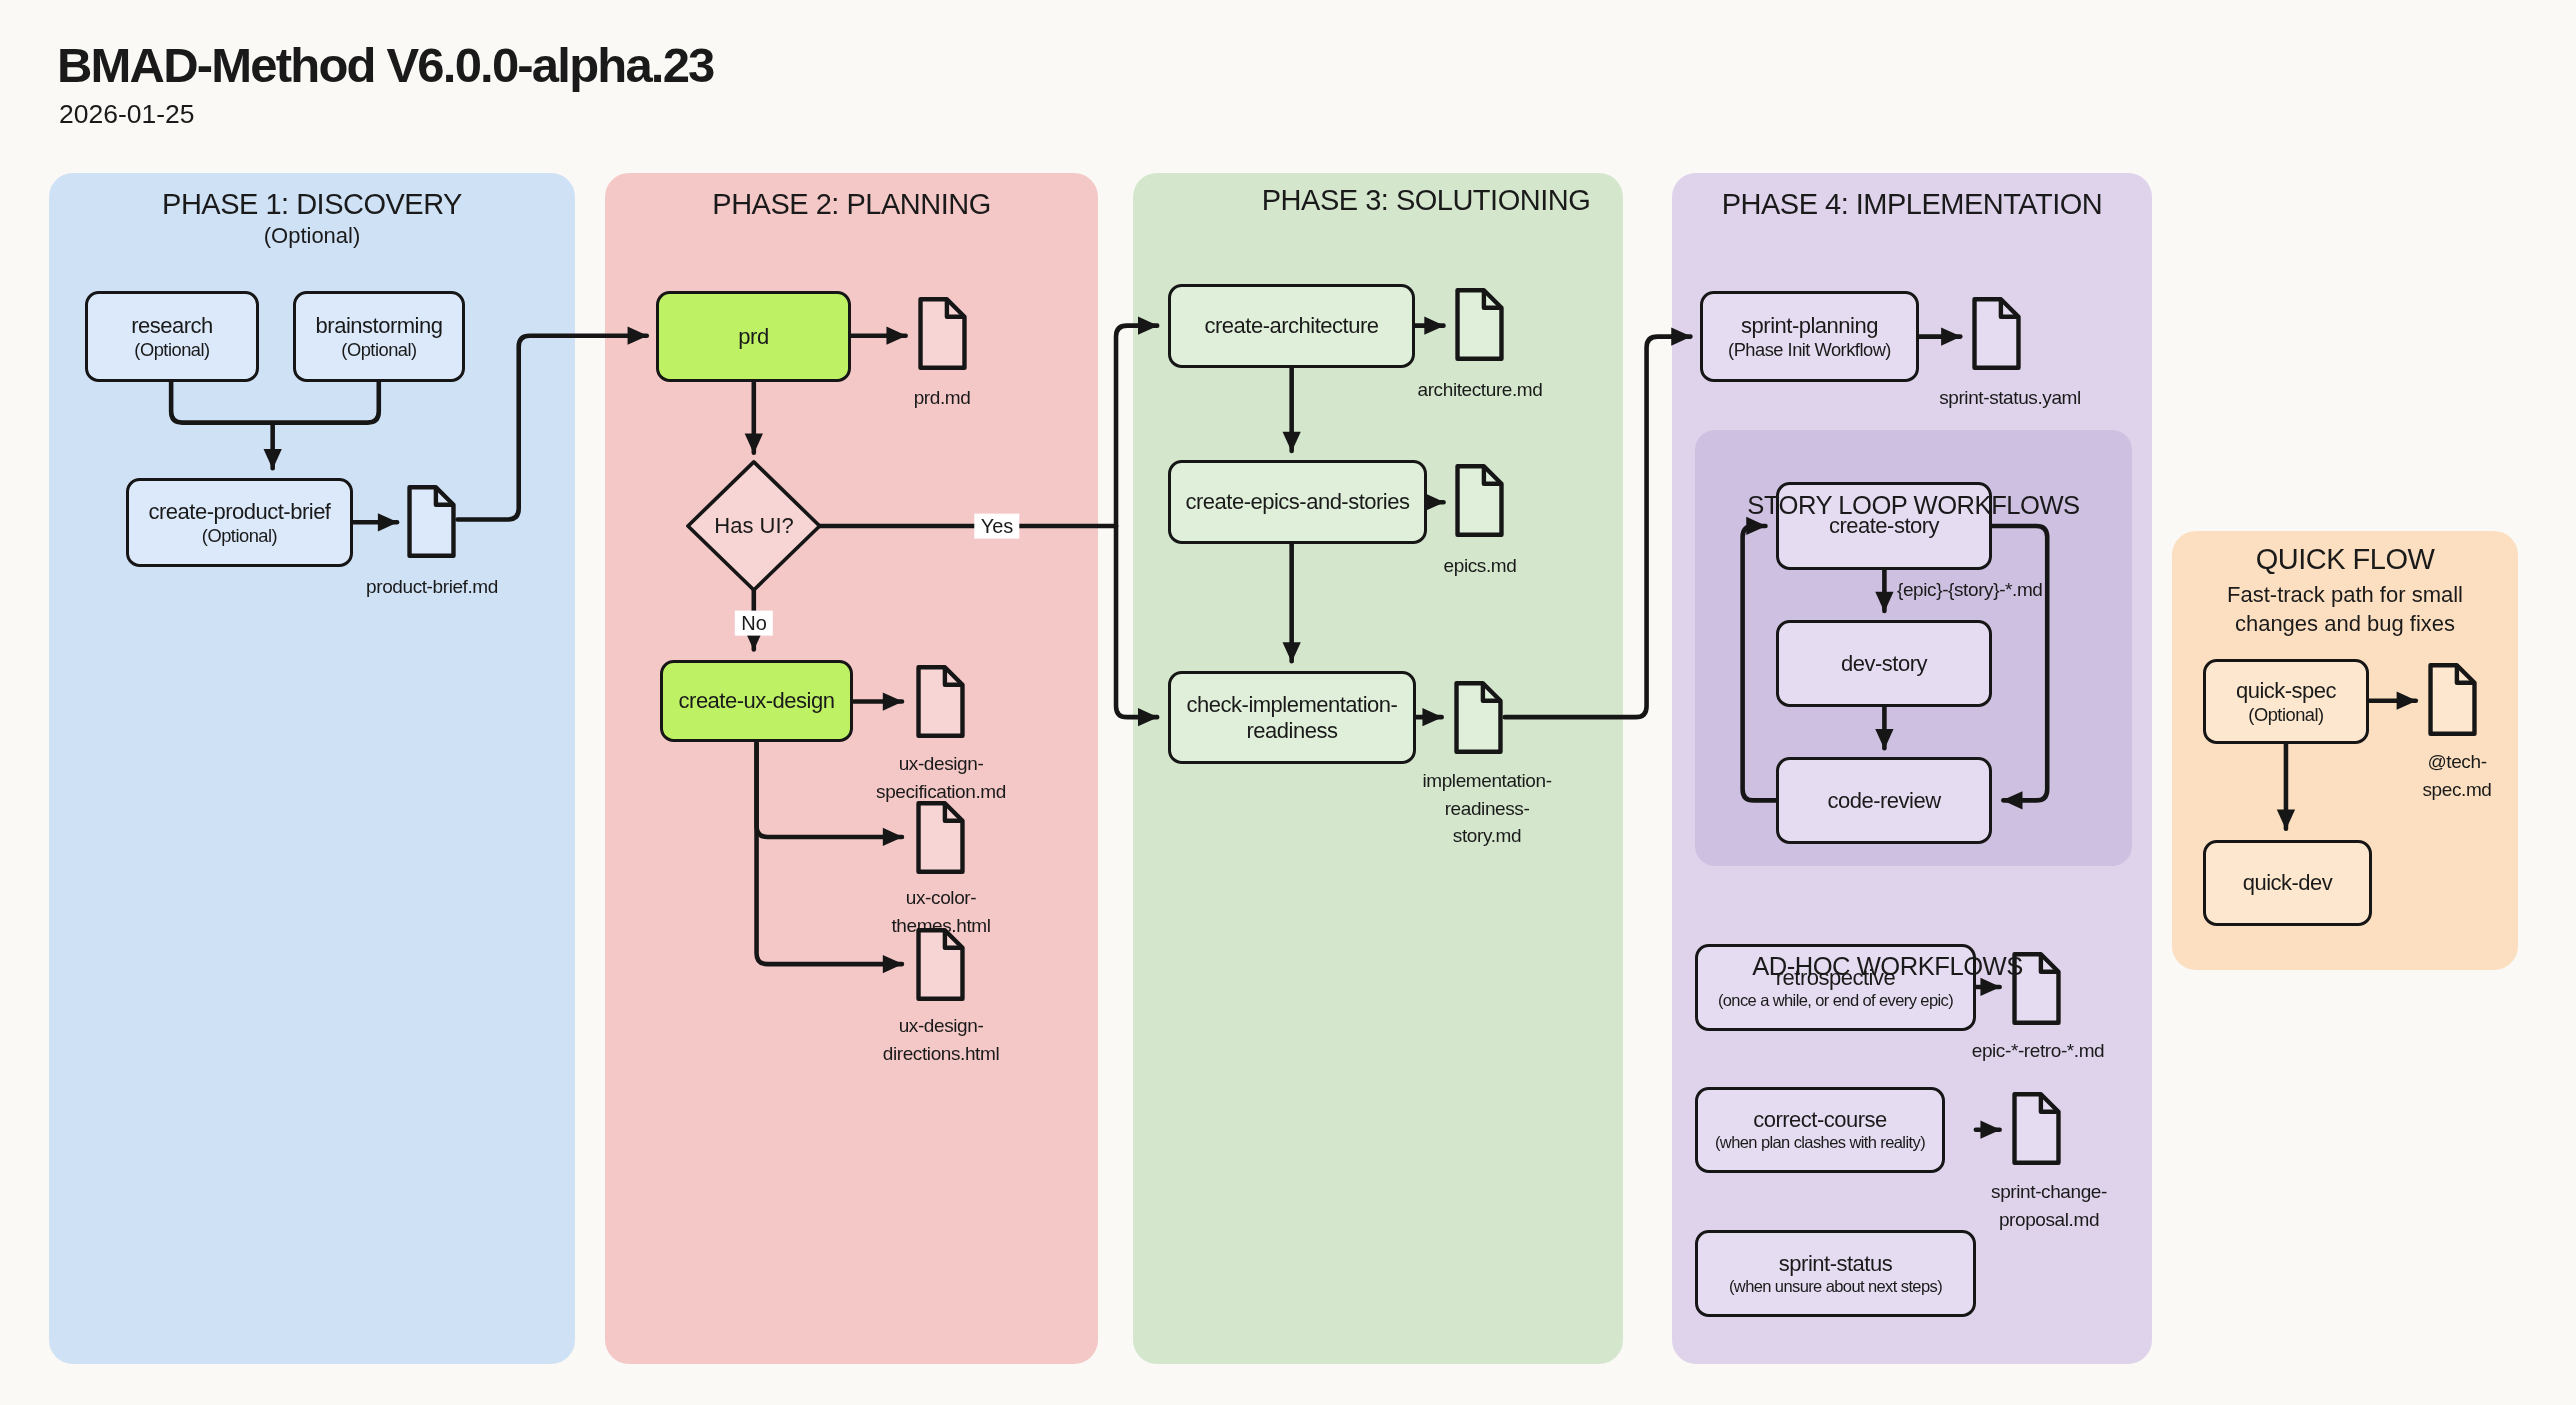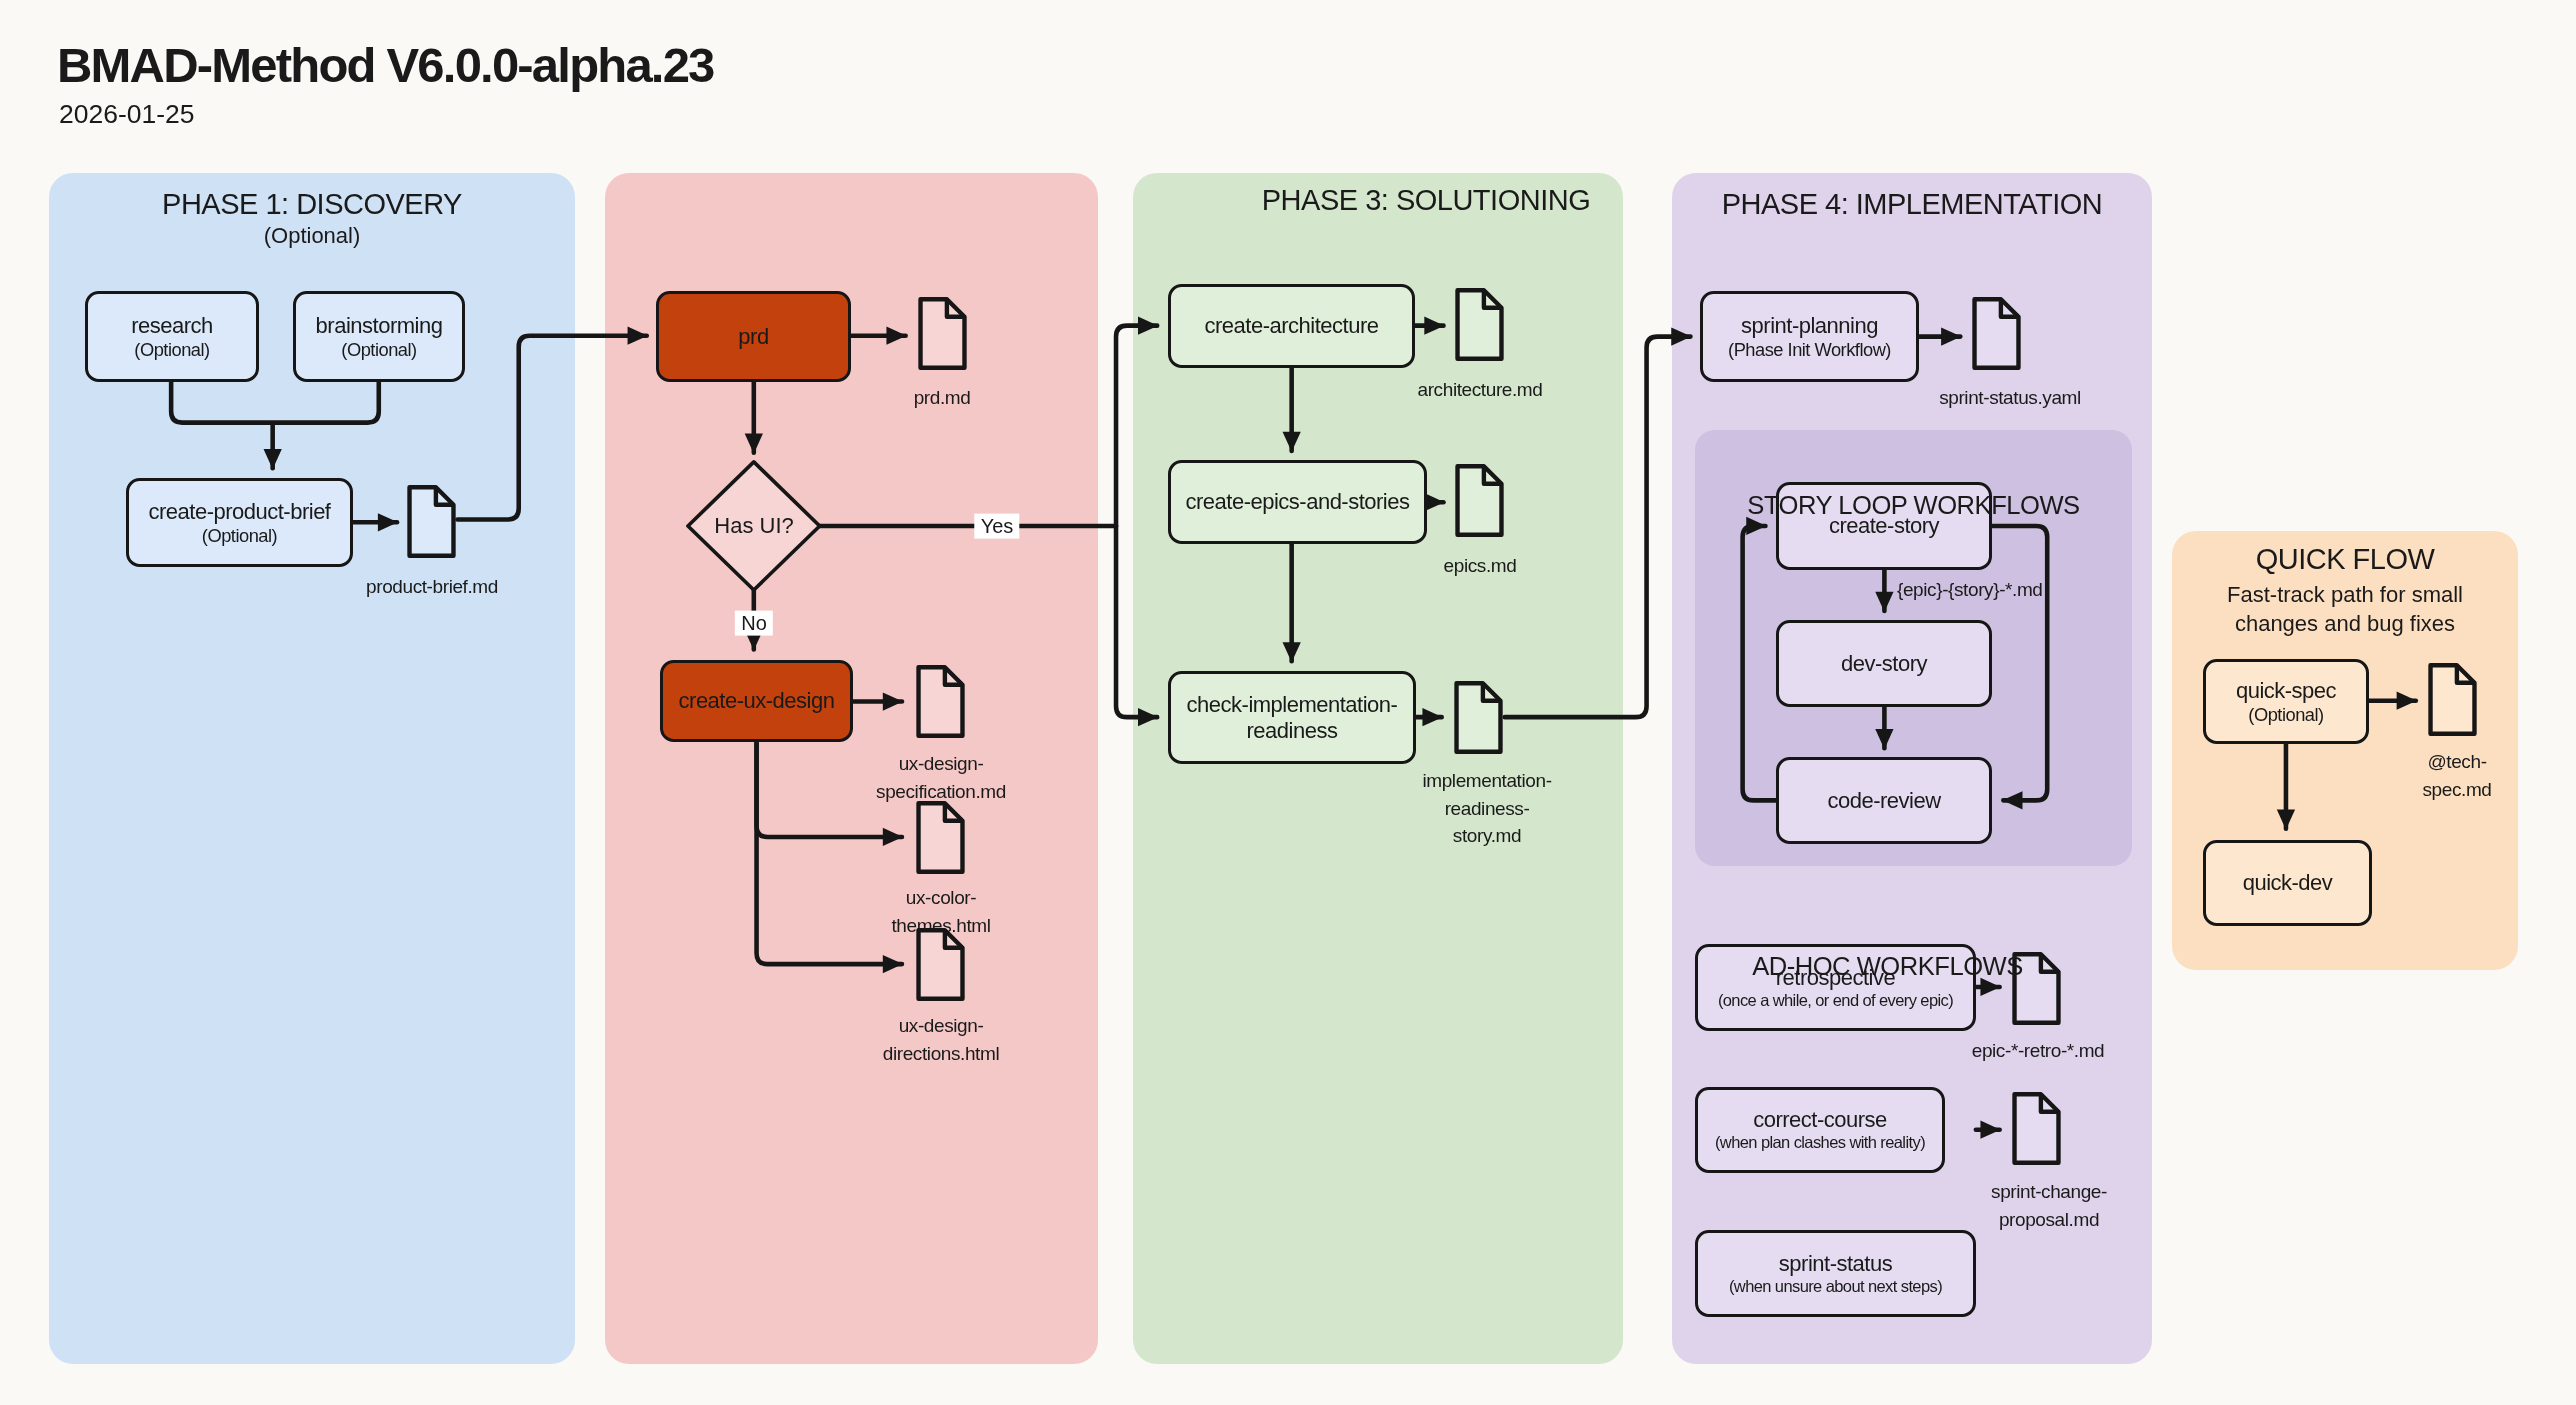--- a/index.html
+++ b/index.html
@@ -17,21 +17,21 @@
   .psubtitle{position:absolute;z-index:3;font-size:22px;text-align:center;white-space:nowrap;}
   .sectitle{position:absolute;z-index:3;font-size:25.6px;letter-spacing:-0.5px;text-align:center;white-space:nowrap;margin-top:48px;}
   
   #edges{position:absolute;left:0;top:0;z-index:1;}
   .edge{stroke:#161616;stroke-width:5;fill:none;stroke-linecap:round;}
   
   .node{position:absolute;z-index:2;box-sizing:border-box;border:3.7px solid #161616;border-radius:13.7px;
         display:flex;flex-direction:column;align-items:center;justify-content:center;
         text-align:center;line-height:1.18;}
   .n1{background:#dbe9fa;}
-  .n2{background:#c2410c;}
+  .n2{background:#bef264;}
   .n3{background:#e0efda;}
   .n4{background:#e5dcf1;align-items:center;}
   .nq{background:#fde8cf;}
   .lbl{font-size:22px;letter-spacing:-0.5px;white-space:nowrap;}
   .note{font-size:18.3px;letter-spacing:-0.5px;white-space:nowrap;}
   .note-sm{font-size:16.5px;letter-spacing:-0.6px;white-space:nowrap;}
   
   .doc{position:absolute;z-index:2;}
   .doc-body{stroke:#161616;stroke-width:5;stroke-linejoin:round;}
   .doc-fold{fill:none;stroke:#161616;stroke-width:5;stroke-linejoin:round;}
@@ -58,20 +58,21 @@
 
   <div class="panel p1" style="left:49px;top:173px;width:526px;height:1191px;"></div>
   <div class="panel p2" style="left:605px;top:173px;width:493px;height:1191px;"></div>
   <div class="panel p3" style="left:1133px;top:173px;width:490px;height:1191px;"></div>
   <div class="panel p4" style="left:1672px;top:173px;width:480px;height:1191px;"></div>
   <div class="panel psub" style="left:1695px;top:430px;width:437px;height:436px;"></div>
   <div class="panel pq" style="left:2172px;top:531px;width:346px;height:439px;"></div>
 
   <div class="ptitle" style="left:49px;top:188px;width:526px;">PHASE 1: DISCOVERY</div>
   <div class="psubtitle" style="left:49px;top:223px;width:526px;">(Optional)</div>
+  <div class="ptitle" style="left:605px;top:188px;width:493px;">PHASE 2: PLANNING</div>
   <div class="ptitle" style="left:1133px;top:184px;width:586px;">PHASE 3: SOLUTIONING</div>
   <div class="ptitle" style="left:1672px;top:188px;width:480px;">PHASE 4: IMPLEMENTATION</div>
   <div class="sectitle" style="left:1695px;top:443px;width:437px;">STORY LOOP WORKFLOWS</div>
   <div class="sectitle" style="left:1677px;top:904px;width:421px;">AD-HOC WORKFLOWS</div>
   <div class="ptitle" style="left:2172px;top:543px;width:346px;">QUICK FLOW</div>
   <div class="psubtitle" style="left:2172px;top:582px;width:346px;">Fast-track path for small</div>
   <div class="psubtitle" style="left:2172px;top:611px;width:346px;">changes and bug fixes</div>
 
   <svg id="edges" width="2576" height="1405" viewBox="0 0 2816 1536">
     <defs>

